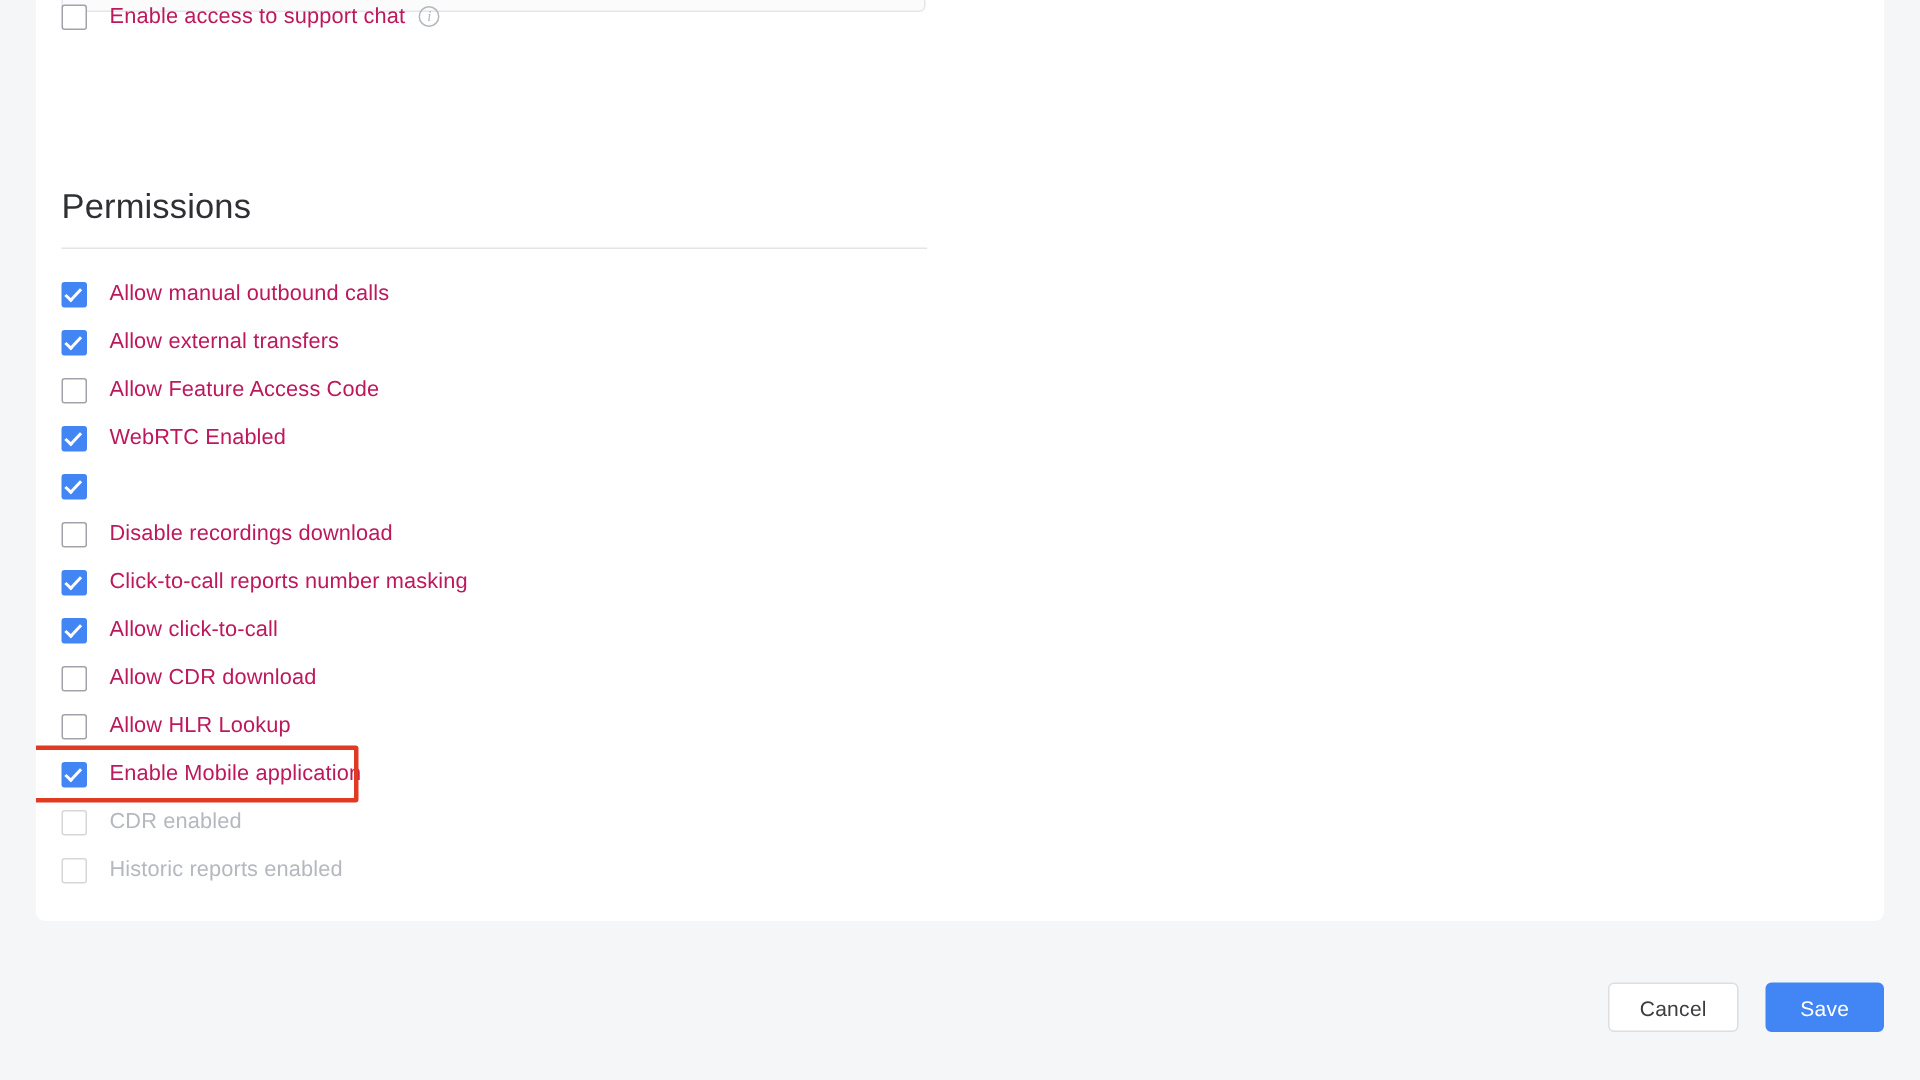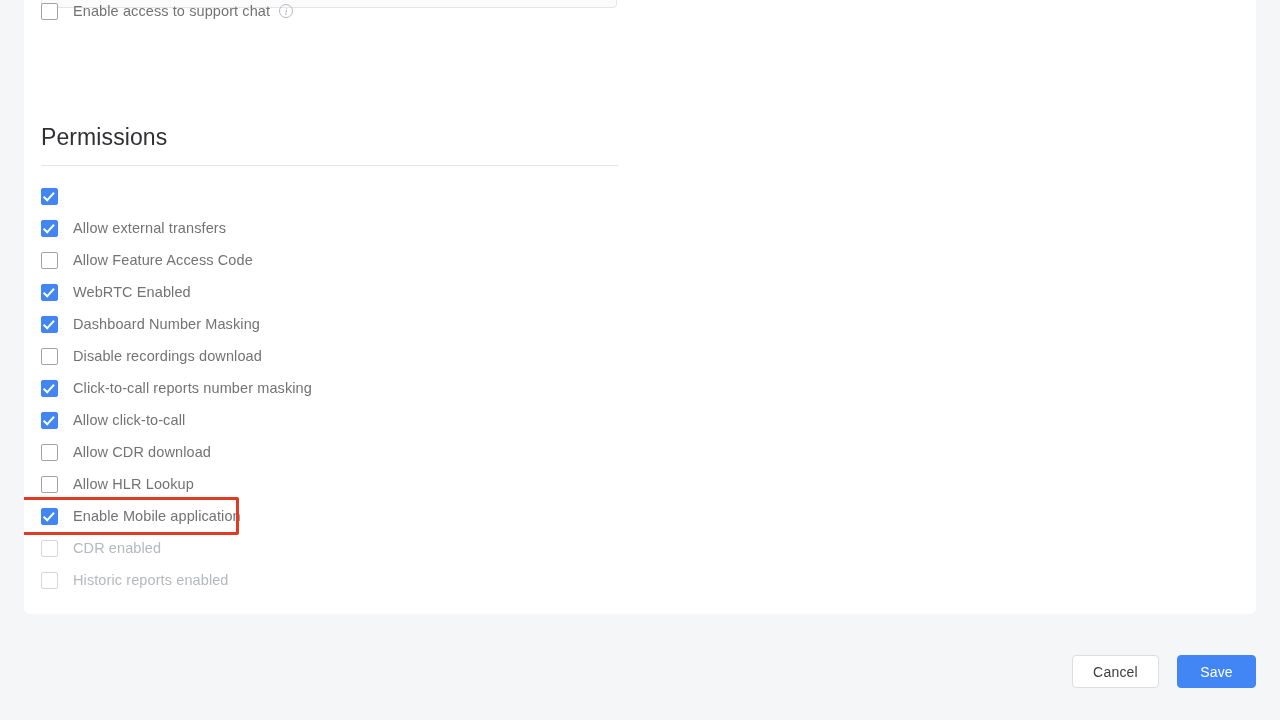--- a/index.html
+++ b/index.html
@@ -76,21 +76,21 @@
     border-width: 0 2px 2px 0;
     transform: rotate(43deg);
   }
   .cb.disabled {
     border-color: #d5d7db;
     background: #ffffff;
   }
   .cb-label {
     margin-left: 15px;
     font-size: 14.5px;
-    color: #737373;
+    color: #be185d;
     letter-spacing: .1px;
     white-space: nowrap;
     line-height: 20px;
   }
   .cb-label.disabled {
     color: #b6b8bf;
   }
 
   
   .info-icon {
@@ -192,36 +192,36 @@
     <span class="cb-label">Enable access to support chat</span>
     <span class="info-icon">i</span>
   </div>
 
   <div id="section-title">Permissions</div>
   <div id="section-divider"></div>
 
   <div id="permission-rows">
       <div class="cb-row" style="top: 226px;">
         <span class="cb checked"></span>
+        <span class="cb-label">Allow manual outbound calls</span>
       </div>
       <div class="cb-row" style="top: 258px;">
         <span class="cb checked"></span>
         <span class="cb-label">Allow external transfers</span>
       </div>
       <div class="cb-row" style="top: 290px;">
         <span class="cb"></span>
         <span class="cb-label">Allow Feature Access Code</span>
       </div>
       <div class="cb-row" style="top: 322px;">
         <span class="cb checked"></span>
         <span class="cb-label">WebRTC Enabled</span>
       </div>
       <div class="cb-row" style="top: 354px;">
         <span class="cb checked"></span>
-        <span class="cb-label">Dashboard Number Masking</span>
       </div>
       <div class="cb-row" style="top: 386px; align-items: center;">
         <span class="cb"></span>
         <span class="cb-label">Disable recordings download</span>
       </div>
       <div class="cb-row" style="top: 418px;">
         <span class="cb checked"></span>
         <span class="cb-label">Click-to-call reports number masking</span>
       </div>
       <div class="cb-row" style="top: 450px; justify-content: space-between;">

